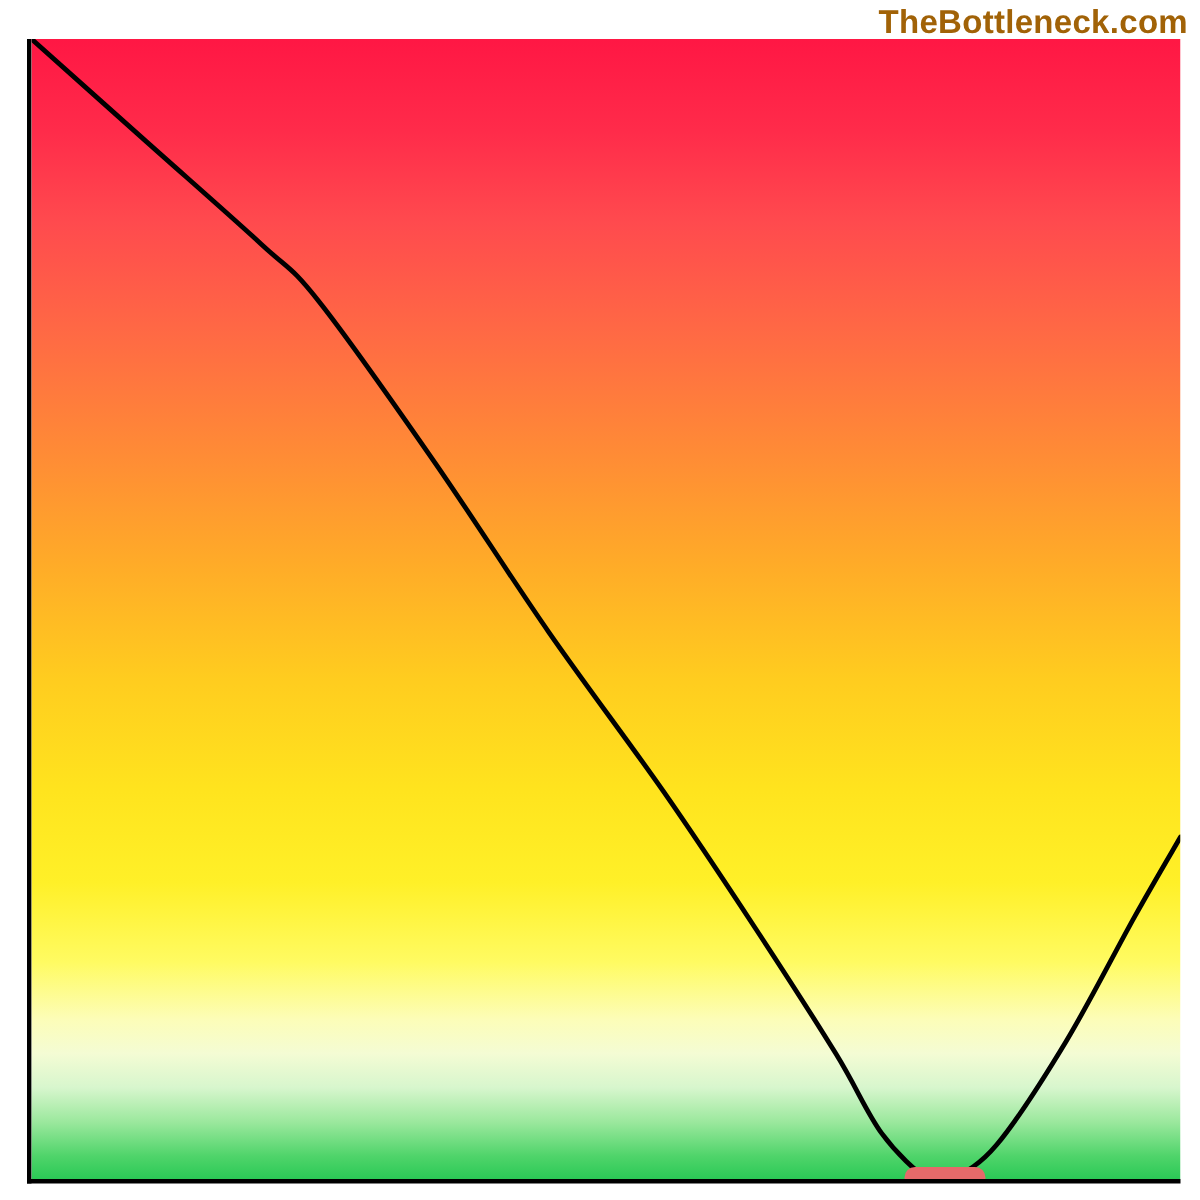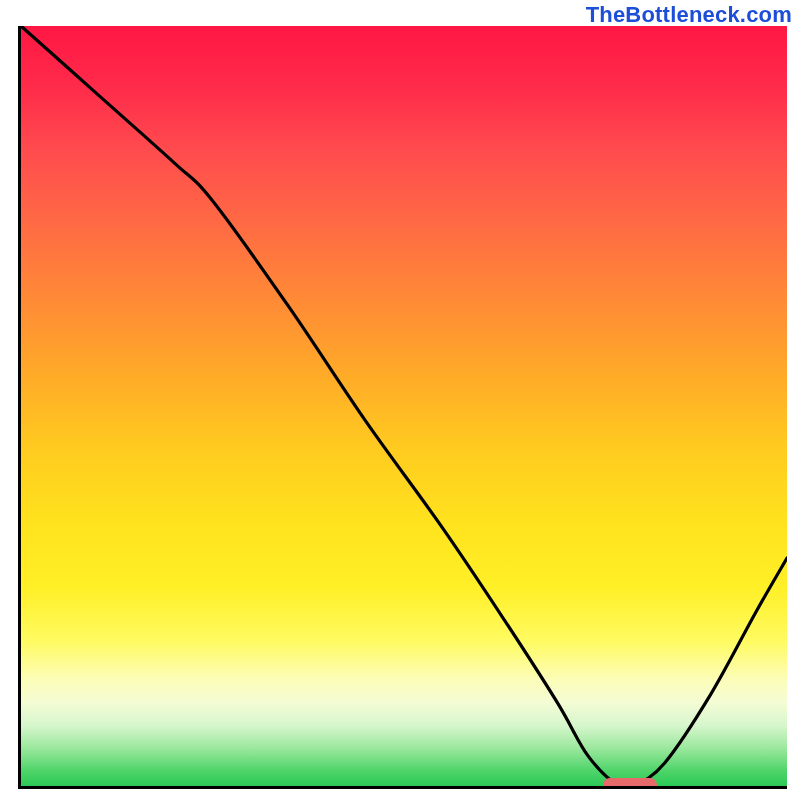--- a/index.html
+++ b/index.html
@@ -14,21 +14,21 @@
     position: relative;
     width: 800px;
     height: 800px;
   }
   .watermark {
     position: absolute;
     top: 2px;
     right: 8px;
     font-size: 22px;
     font-weight: bold;
-    color: #1d4ed8;
+    color: #a16207;
     letter-spacing: 0.2px;
     z-index: 10;
     text-align: center;
   }
   .plot {
     position: absolute;
     left: 18px;
     top: 26px;
     width: 766px;
     height: 760px;

